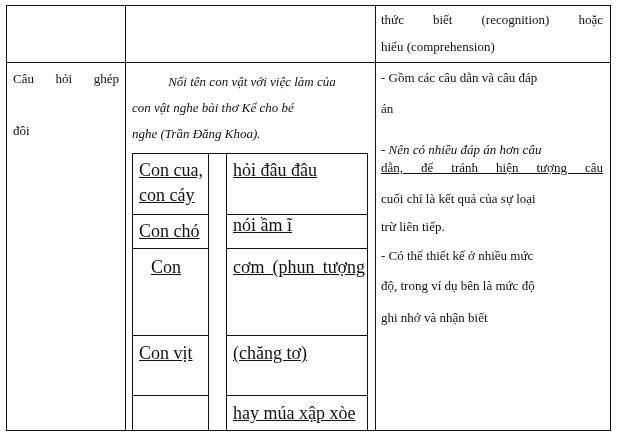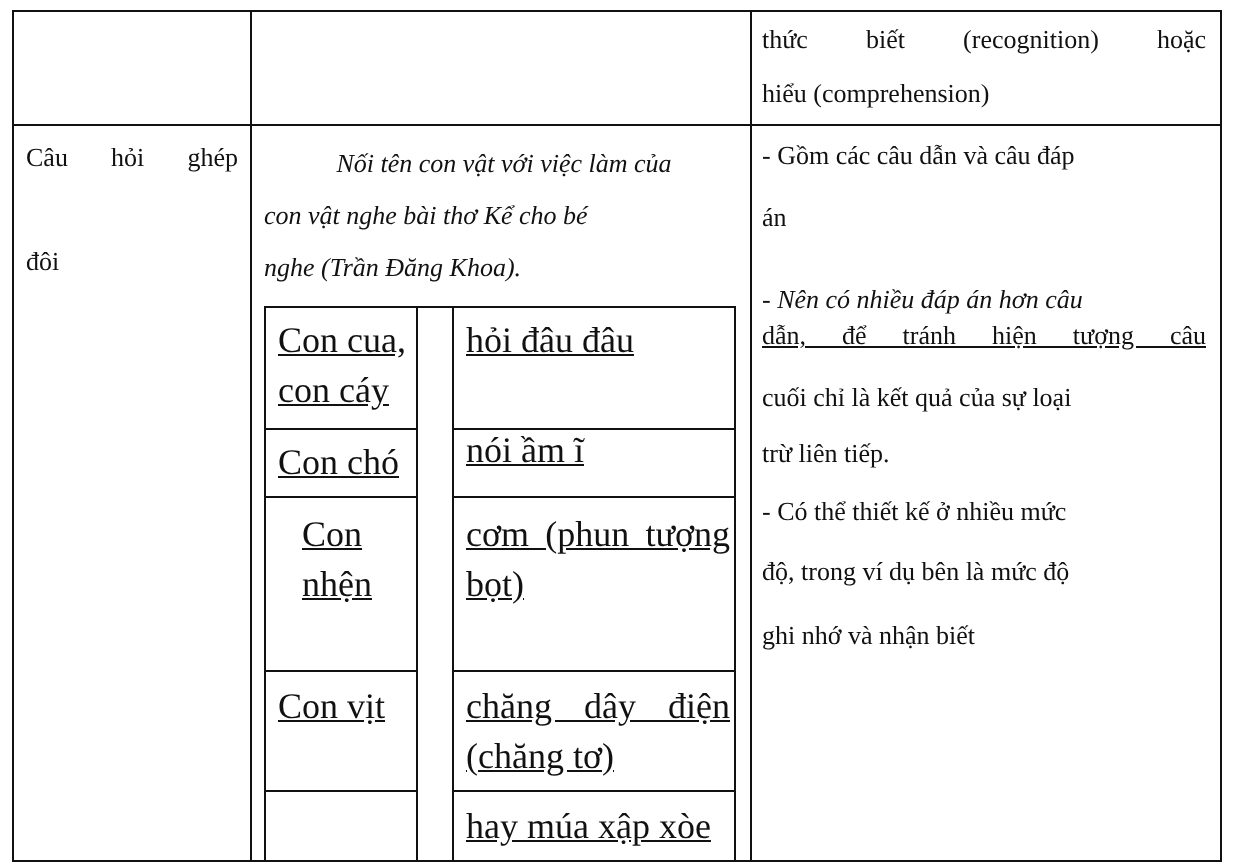--- a/index.html
+++ b/index.html
@@ -52,38 +52,35 @@
 
     <div class="txt inner" style="left:139px;top:158px;width:66px;">
       <div>Con cua,</div>
       <div>con cáy</div>
     </div>
     <div class="txt inner" style="left:139px;top:219px;width:66px;">
       <div>Con chó</div>
     </div>
     <div class="txt inner" style="left:139px;top:255px;width:66px;margin-left:12px;">
       <div>Con</div>
-      <div>nhện</div>
     </div>
     <div class="txt inner" style="left:139px;top:341px;width:66px;">
       <div>Con vịt</div>
     </div>
 
     <div class="txt inner" style="left:233px;top:158px;width:130px;">
       <div>hỏi đâu đâu</div>
     </div>
     <div class="txt inner" style="left:233px;top:213px;width:130px;">
       <div>nói ầm ĩ</div>
     </div>
     <div class="txt inner" style="left:233px;top:255px;width:132px;">
       <div class="just">cơm (phun tượng</div>
-      <div>bọt)</div>
     </div>
     <div class="txt inner" style="left:233px;top:341px;width:132px;">
-      <div class="just">chăng dây điện</div>
       <div>(chăng tơ)</div>
     </div>
     <div class="txt inner" style="left:233px;top:401px;width:132px;">
       <div>hay múa xập xòe</div>
     </div>
   </div>
 
   <div class="txt" style="left:381px;top:65px;width:222px;">- Gồm các câu dẫn và câu đáp</div>
   <div class="txt" style="left:381px;top:96px;width:222px;">án</div>
   <div class="txt" style="left:381px;top:137px;width:222px;font-style:italic;">- Nên có nhiều đáp án hơn câu</div>

